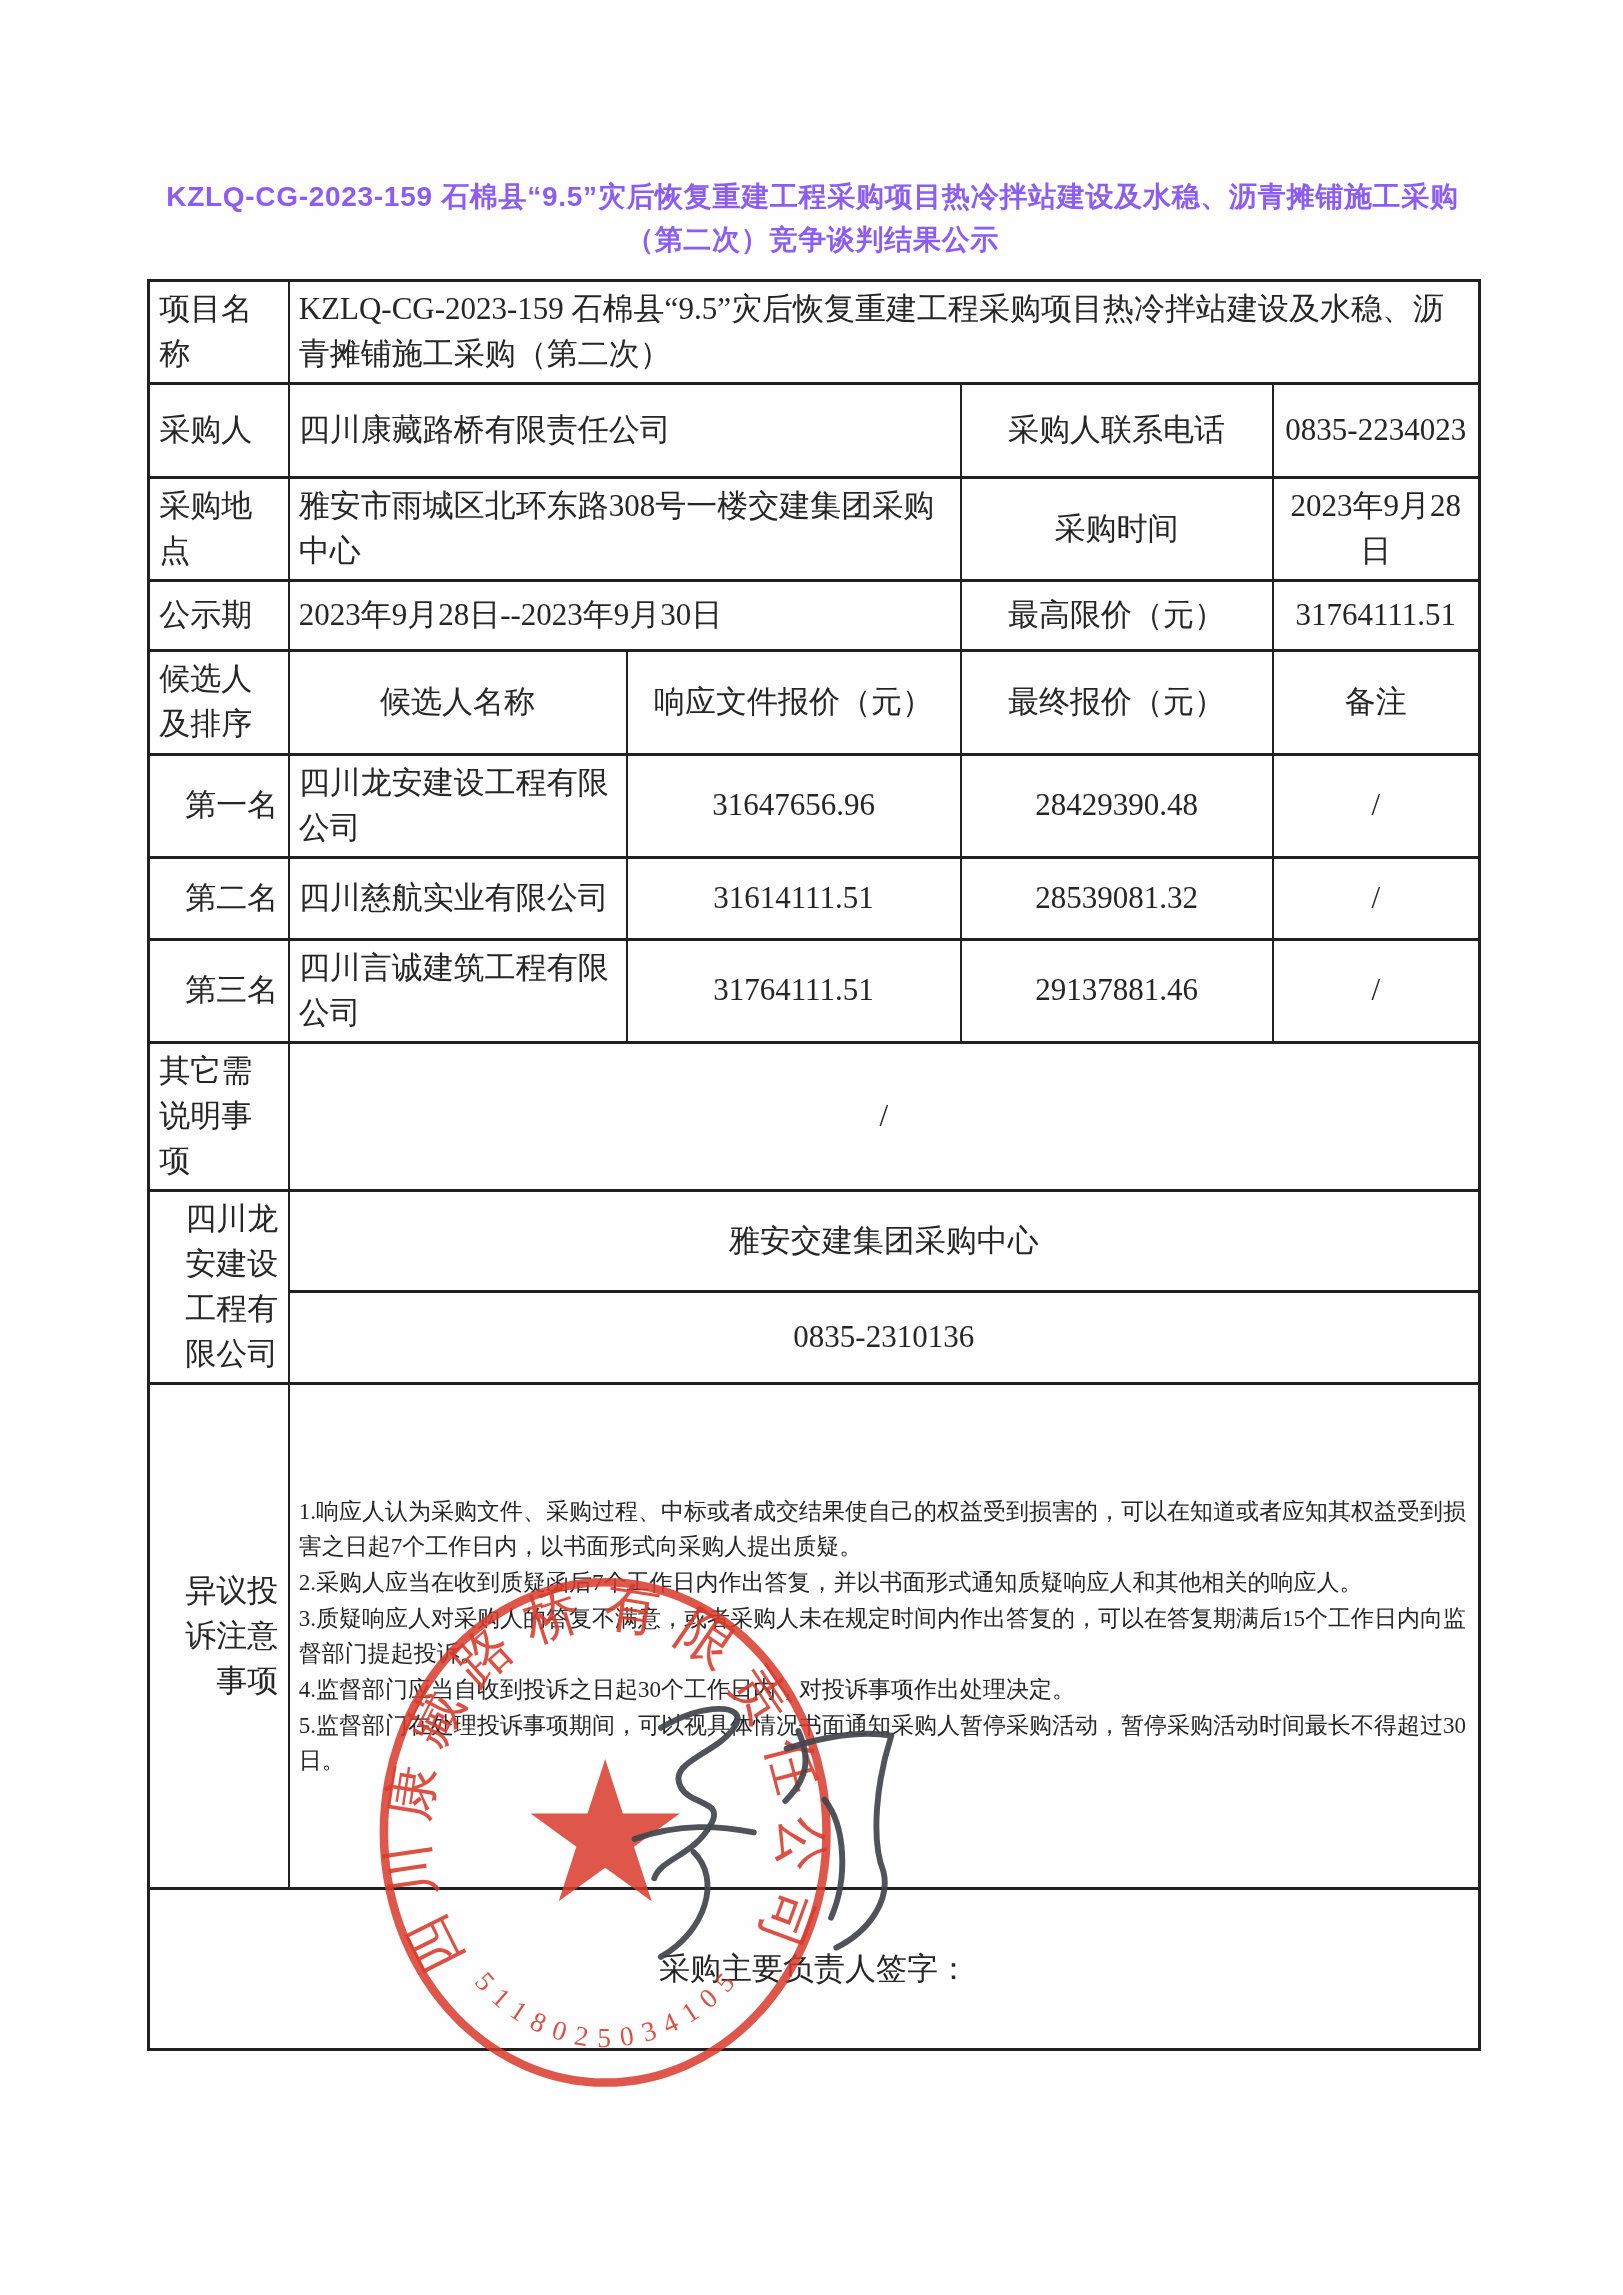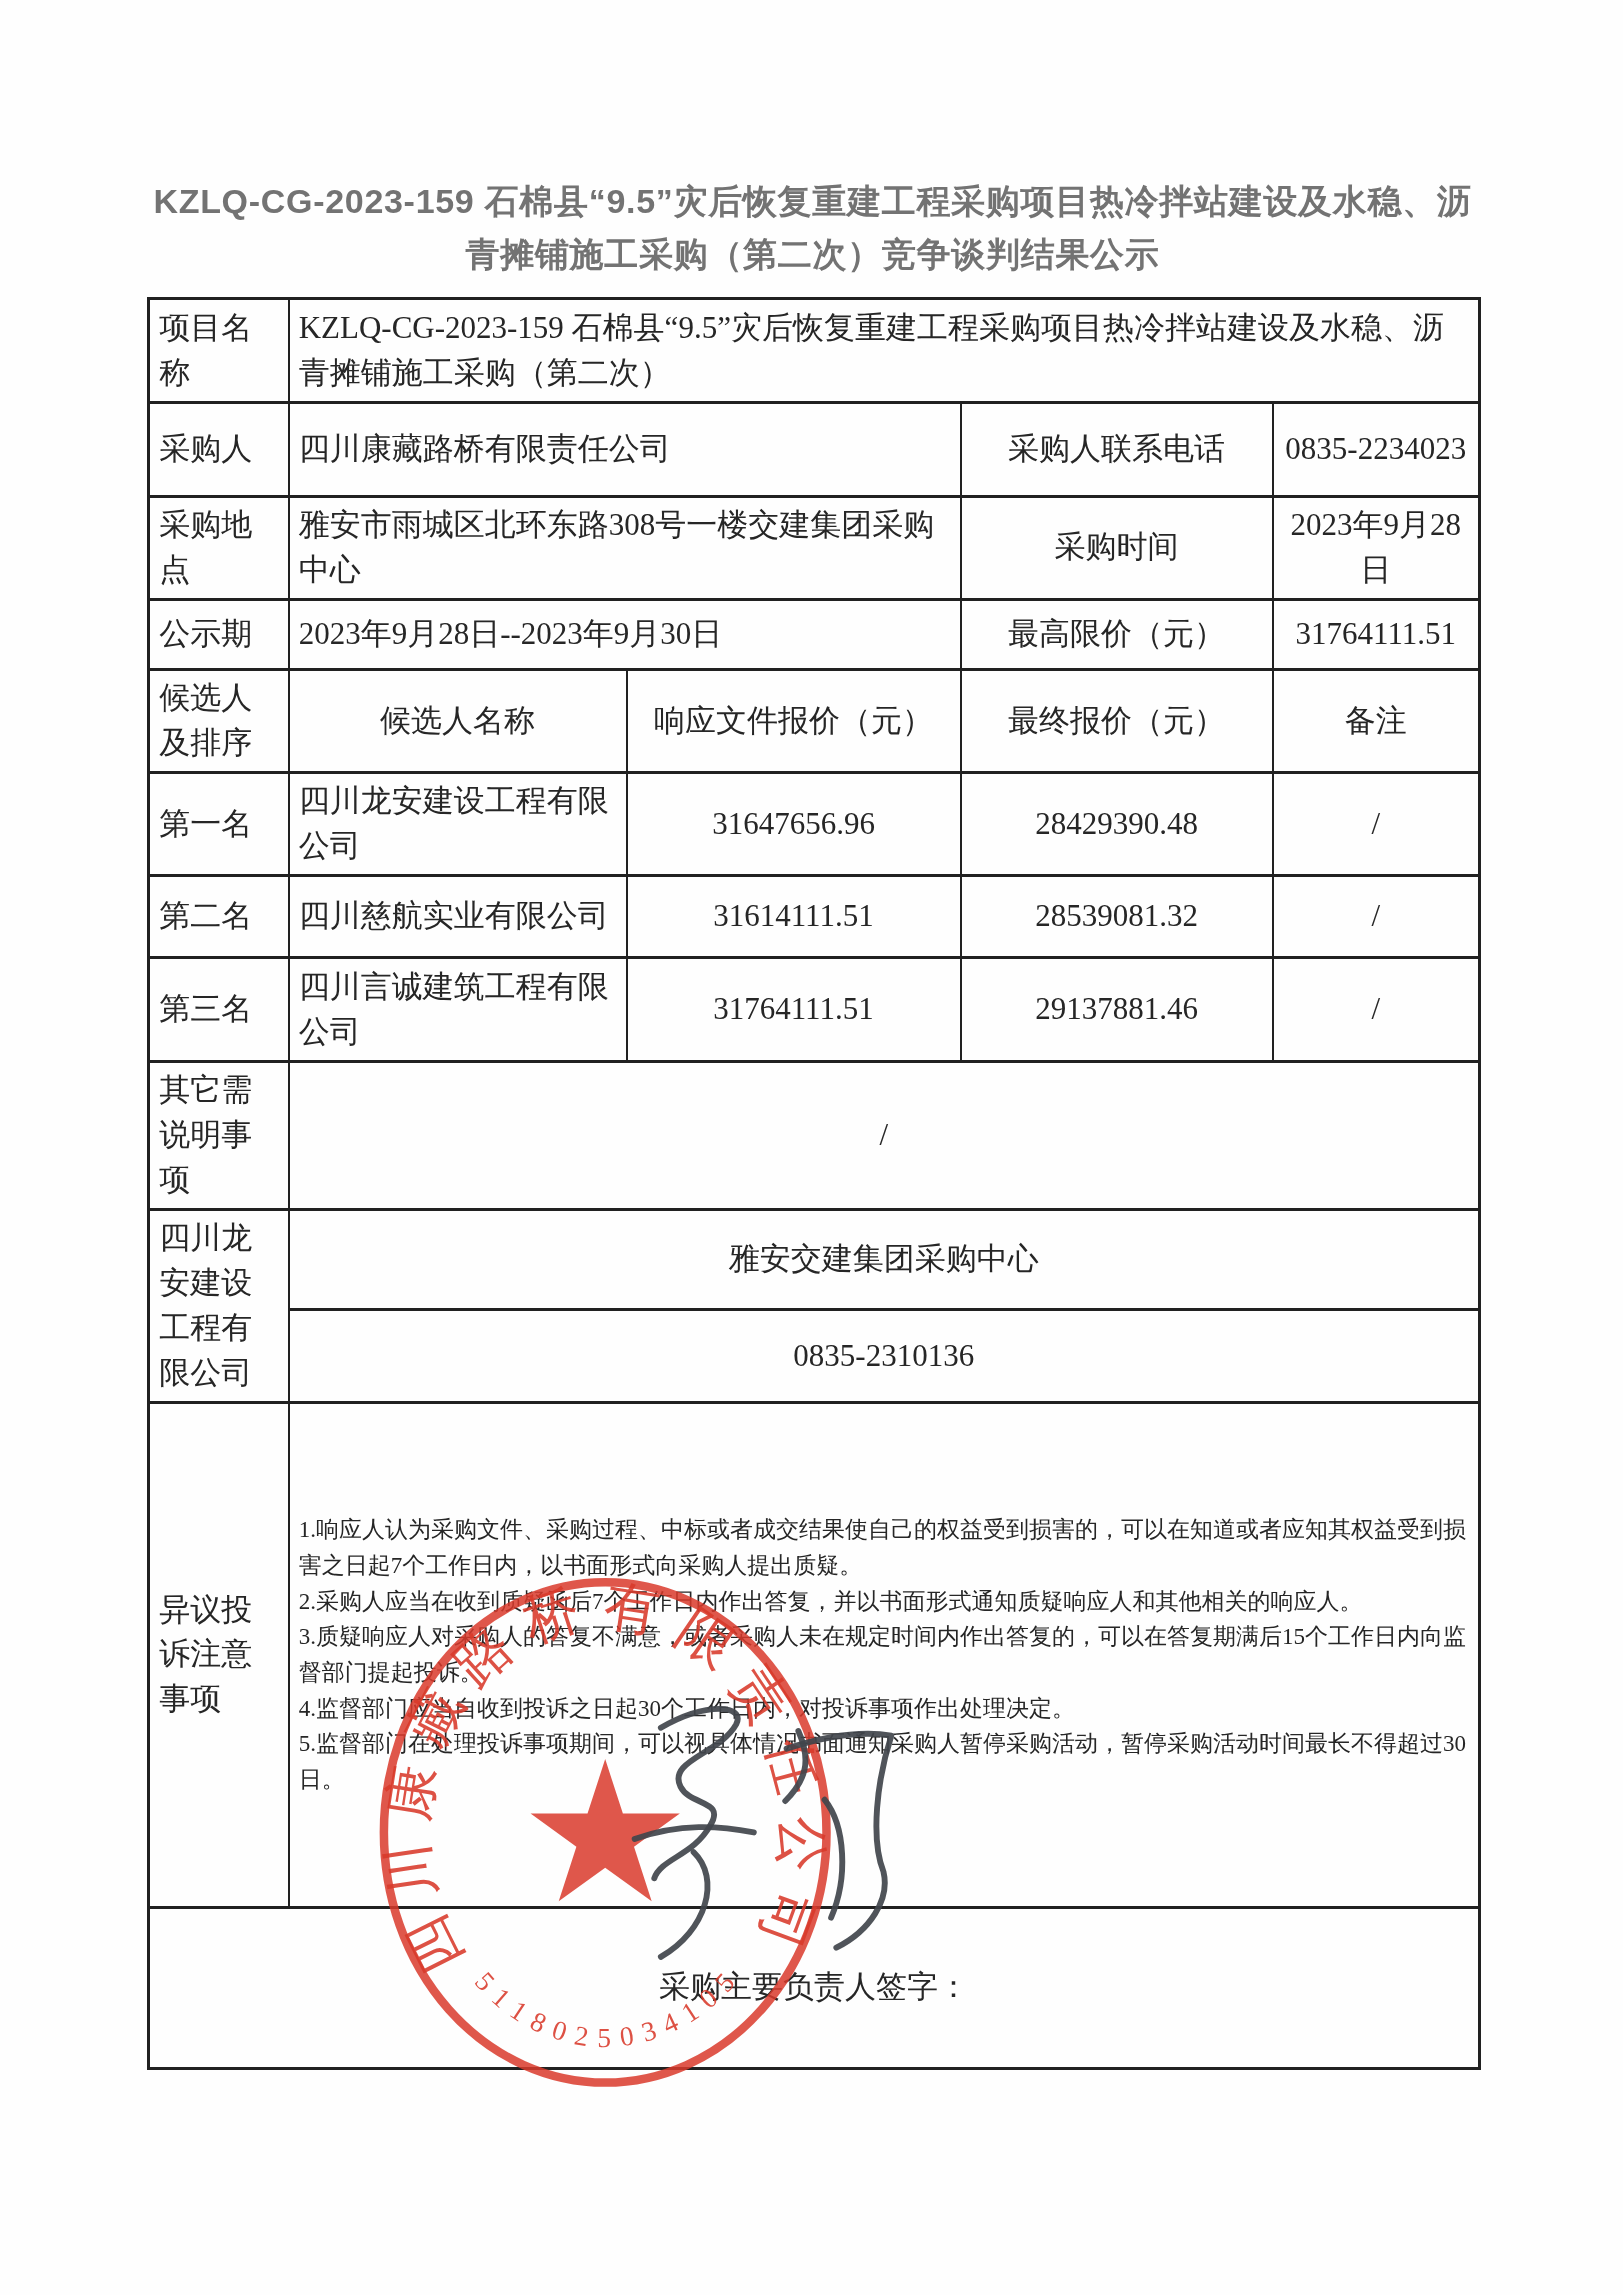--- a/index.html
+++ b/index.html
@@ -17,44 +17,44 @@
     font-family:"Liberation Serif","DejaVu Serif",serif;
     color:var(--text-dark);
     overflow:hidden;
   }
   .title{
     margin:175px 0 0 147px;
     width:1331px;
     text-align:center;
     font-family:"Liberation Sans","DejaVu Sans",sans-serif;
     font-weight:bold;
-    font-size:34px;
+    font-size:28px;
     line-height:1.55;
     letter-spacing:0.7px;
-    color:#737373;
+    color:#8b5cf6;
   }
   table.doc{
     margin:17px 0 0 147px;
     width:1331px;
     border-collapse:collapse;
     table-layout:fixed;
     border:3.9px solid var(--border-dark);
   }
   table.doc td{
     border:2.6px solid var(--border-dark);
     border-top-width:3.9px;
     border-bottom-width:3.9px;
     font-size:31px;
     line-height:1.45;
     padding:5.2px 9.2px;
     vertical-align:middle;
     word-break:break-all;
   }
   td.lab{ text-align:left; padding-left:7.9px; }
-  td.lab-c{ text-align:left; padding-left:3.9px; padding-right:3.9px; }
+  td.lab-c{ text-align:right; padding-left:3.9px; padding-right:3.9px; }
   td.v-left{ text-align:left; }
   td.v-center{ text-align:center; }
   tr.h140{height:92px;padding-left:16px;} tr.h144{height:94px;} tr.h143{height:94px;}
   tr.h107{height:70px;font-family:Liberation Serif, serif;} tr.h145{height:95px;} tr.h150{height:98px;}
   tr.h125{height:82px;} tr.h123{height:81px;} tr.h134{height:88px;}
   tr.h772{height:505px;} tr.h246{height:161px;}
   .objection-items{ padding:6.5px 3.9px; }
   .objection-items div{
     font-size:23px;
     line-height:1.55;

